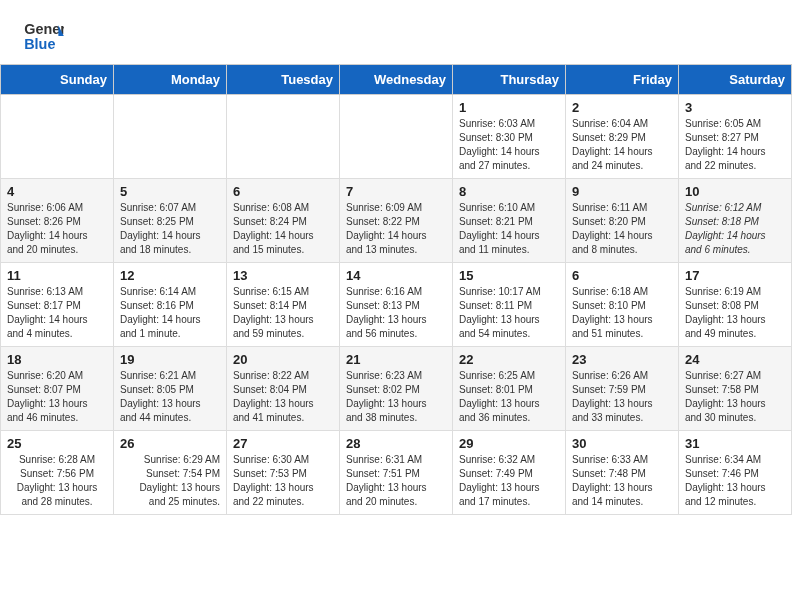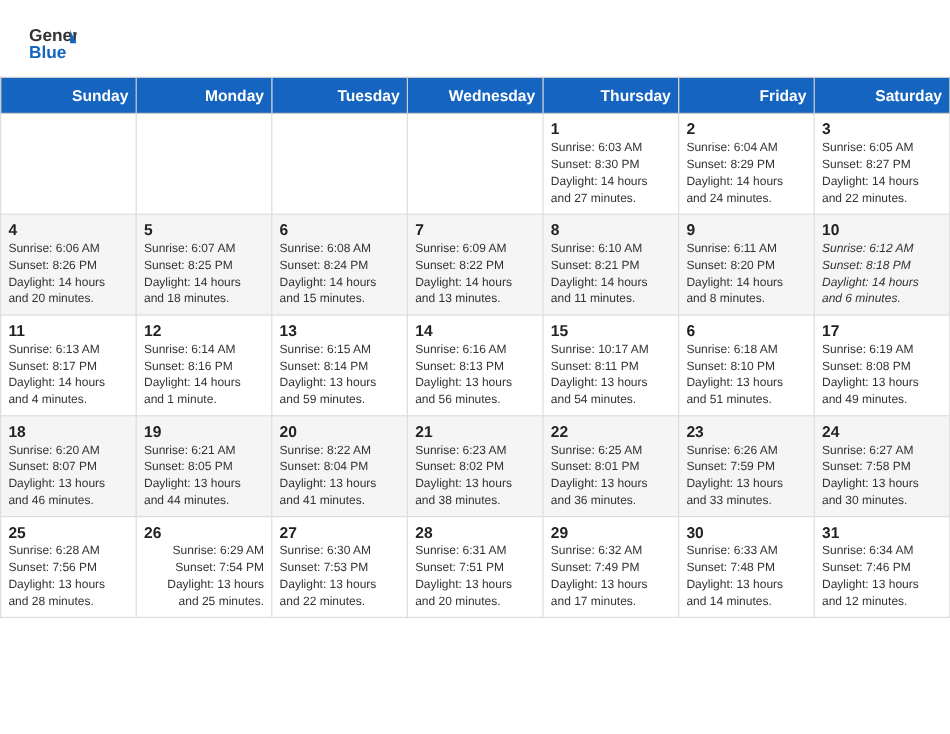--- a/index.html
+++ b/index.html
@@ -264,21 +264,21 @@
           <td>
             <span class="day-number">24</span>
             <div class="day-info" style="white-space: pre-line;">Sunrise: 6:27 AM
 Sunset: 7:58 PM
 Daylight: 13 hours and 30 minutes.</div>
           </td>
         </tr>
         <tr>
           <td>
             <span class="day-number">25</span>
-            <div class="day-info" style="white-space: pre-line;">Sunrise: 6:28 AM
+            <div class="day-info" style="white-space: pre-line; text-align: center;">Sunrise: 6:28 AM
 Sunset: 7:56 PM
 Daylight: 13 hours and 28 minutes.</div>
           </td>
           <td>
             <span class="day-number">26</span>
             <div class="day-info" style="white-space: pre-line; text-align: right;">Sunrise: 6:29 AM
 Sunset: 7:54 PM
 Daylight: 13 hours and 25 minutes.</div>
           </td>
           <td>

